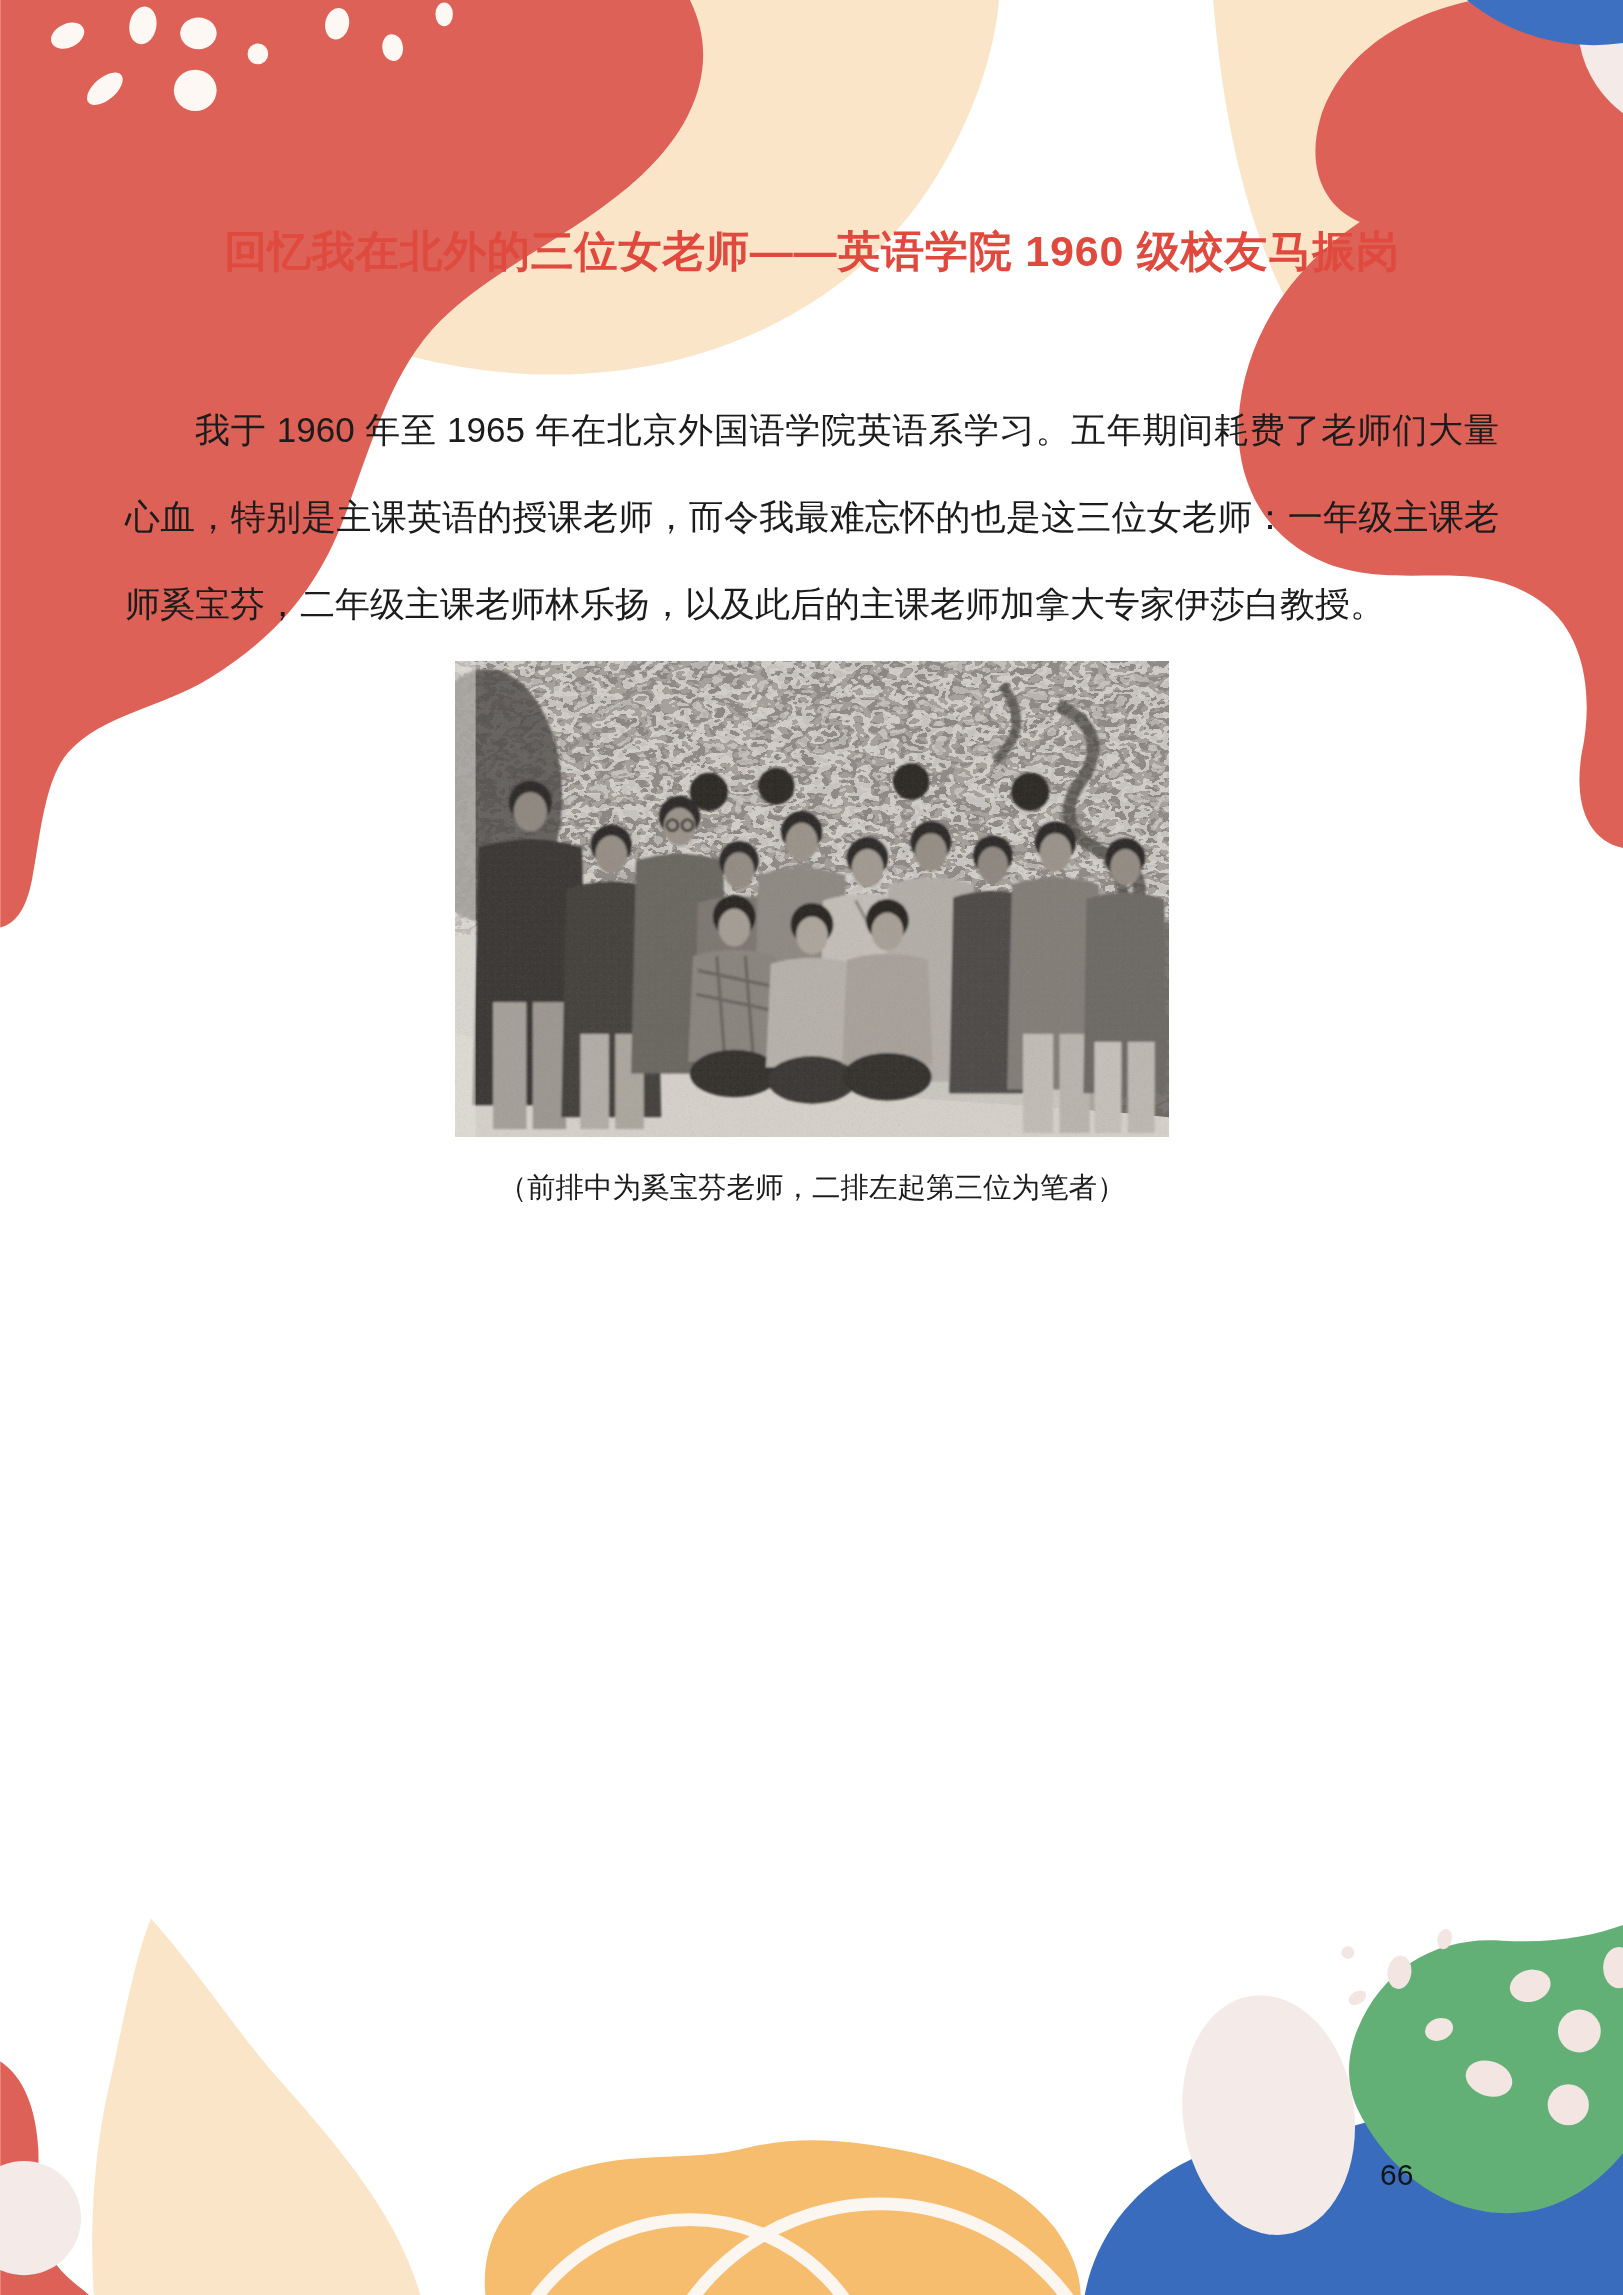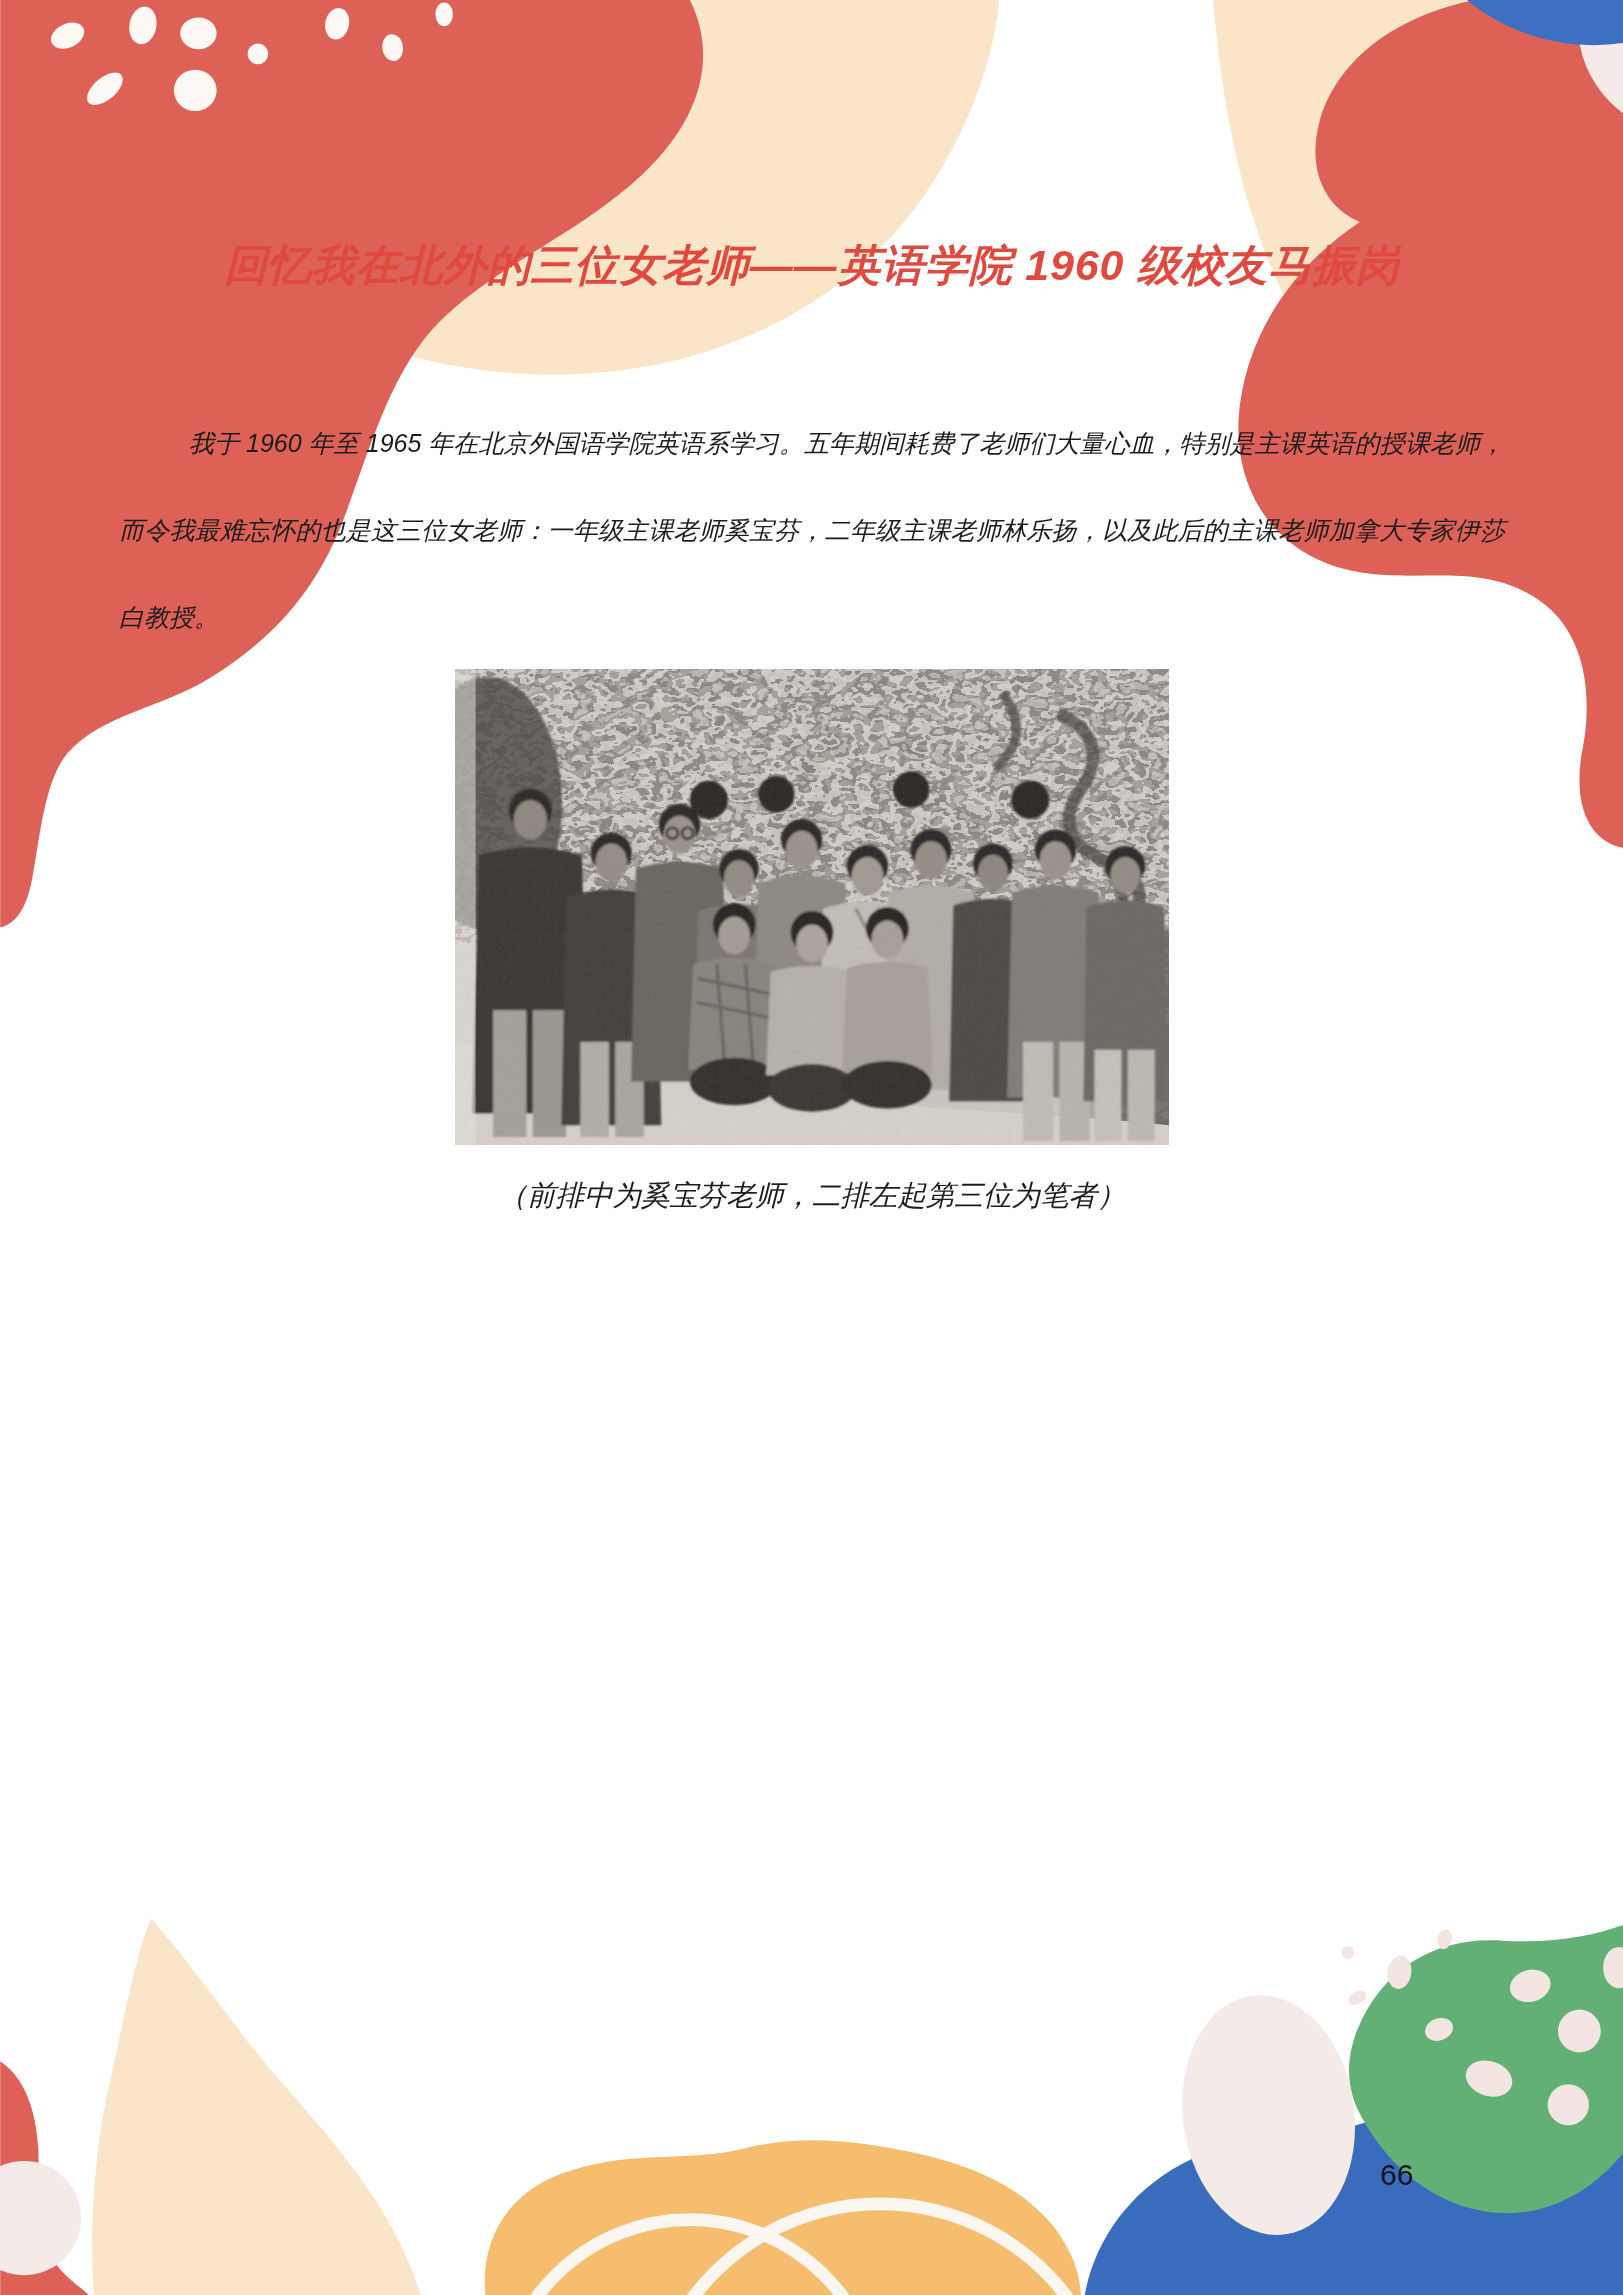--- a/index.html
+++ b/index.html
@@ -15,36 +15,35 @@
   .f-cream{fill:var(--blob-cream);}
   .f-blue{fill:var(--blob-blue-circle);}
   .f-blue2{fill:var(--blob-blue-bottom);}
   .f-green{fill:var(--blob-green);}
   .f-yellow{fill:var(--blob-yellow);}
   .f-offwhite{fill:var(--dot-offwhite);}
   .f-pink{fill:var(--dot-pink);}
   .f-wdot{fill:#FDF8F3;}
 
   .content{
-    position:absolute;left:111px;top:18px;width:1402px;z-index:2;
+    position:absolute;left:111px;top:4px;width:1402px;z-index:2;
     color:var(--text-color);
-    font-style:italic;
   }
   h1.title{
     margin:216px 0 0 0;
     text-align:center;
     font-size:43px;line-height:63px;
     font-weight:700;
     letter-spacing:0.8px;
     color:var(--title-red);
   }
   .body-text{margin-top:103px;}
   .body-text p{
-    margin:8px;
-    font-size:25px;
+    margin:14px;
+    font-size:35px;
     line-height:87px;
     text-align:justify;
     text-justify:inter-ideograph;
     text-indent:70px;
     word-break:break-all;
     color:var(--text-color);
   }
   figure.photo-figure{
     margin:8px auto 0 auto;
     width:714px;

